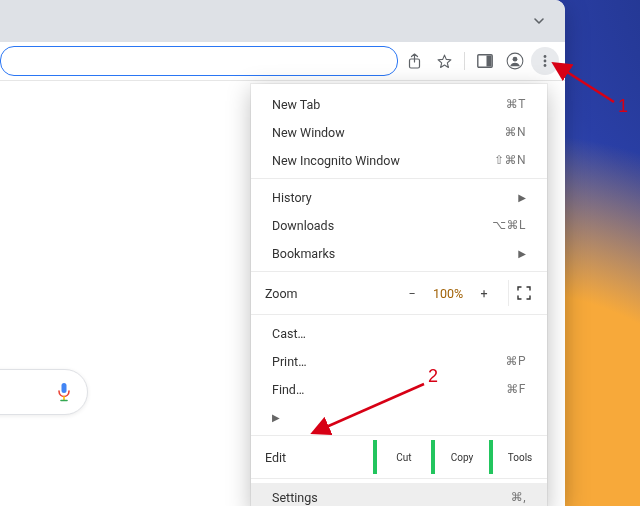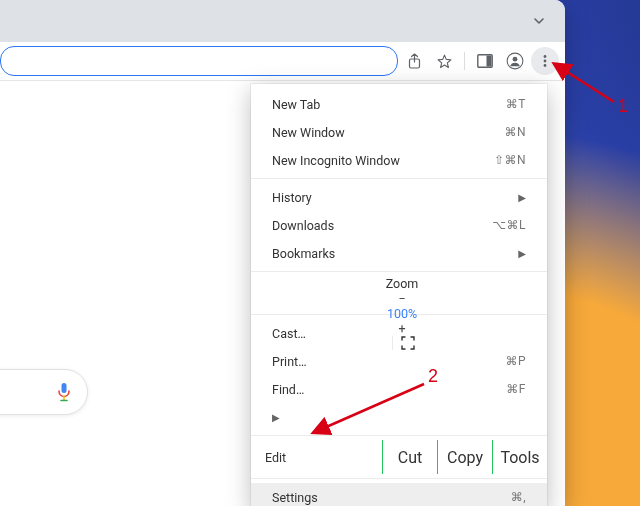--- a/index.html
+++ b/index.html
@@ -152,35 +152,34 @@
     margin: 4px 0;
   }
   .menu .row.highlight {
     background: #eeeeee;
   }
   .menu .zoom-row {
     display: flex;
     align-items: center;
     height: 34px;
     padding: 0 8px 0 14px;
-    flex-direction: column;
   }
   .menu .zoom-row .label { flex: 1 1 auto; }
   .menu .zoom-row .zbtn {
     width: 28px;
     height: 26px;
     display: flex;
     align-items: center;
     justify-content: center;
     color: #444;
   }
   .menu .zoom-row .zval {
     width: 44px;
     text-align: center;
-    color: #3b82f6;
+    color: #a16207;
   }
   .menu .zoom-row .fs {
     width: 30px;
     height: 26px;
     margin-left: 10px;
     display: flex;
     align-items: center;
     justify-content: center;
     border-left: 1px solid #ebebeb;
   }
@@ -190,25 +189,25 @@
     height: 34px;
   }
   .menu .edit-row .edit-label {
     flex: 1 1 auto;
     display: flex;
     align-items: center;
     padding-left: 14px;
   }
   .menu .edit-row .edit-btn {
     width: 54px;
-    border-left: 1px solid #22c55e;
-    display: flex;
-    align-items: center;
-    justify-content: center;
-    font-size: 16px;
+    border-left: 4px solid #22c55e;
+    display: flex;
+    align-items: center;
+    justify-content: center;
+    font-size: 10px;
   }
   .menu .pad-top { padding-top: 6px; }
 
   
   .annotation {
     position: absolute;
     z-index: 20;
     pointer-events: none;
   }
   .ann-label {

